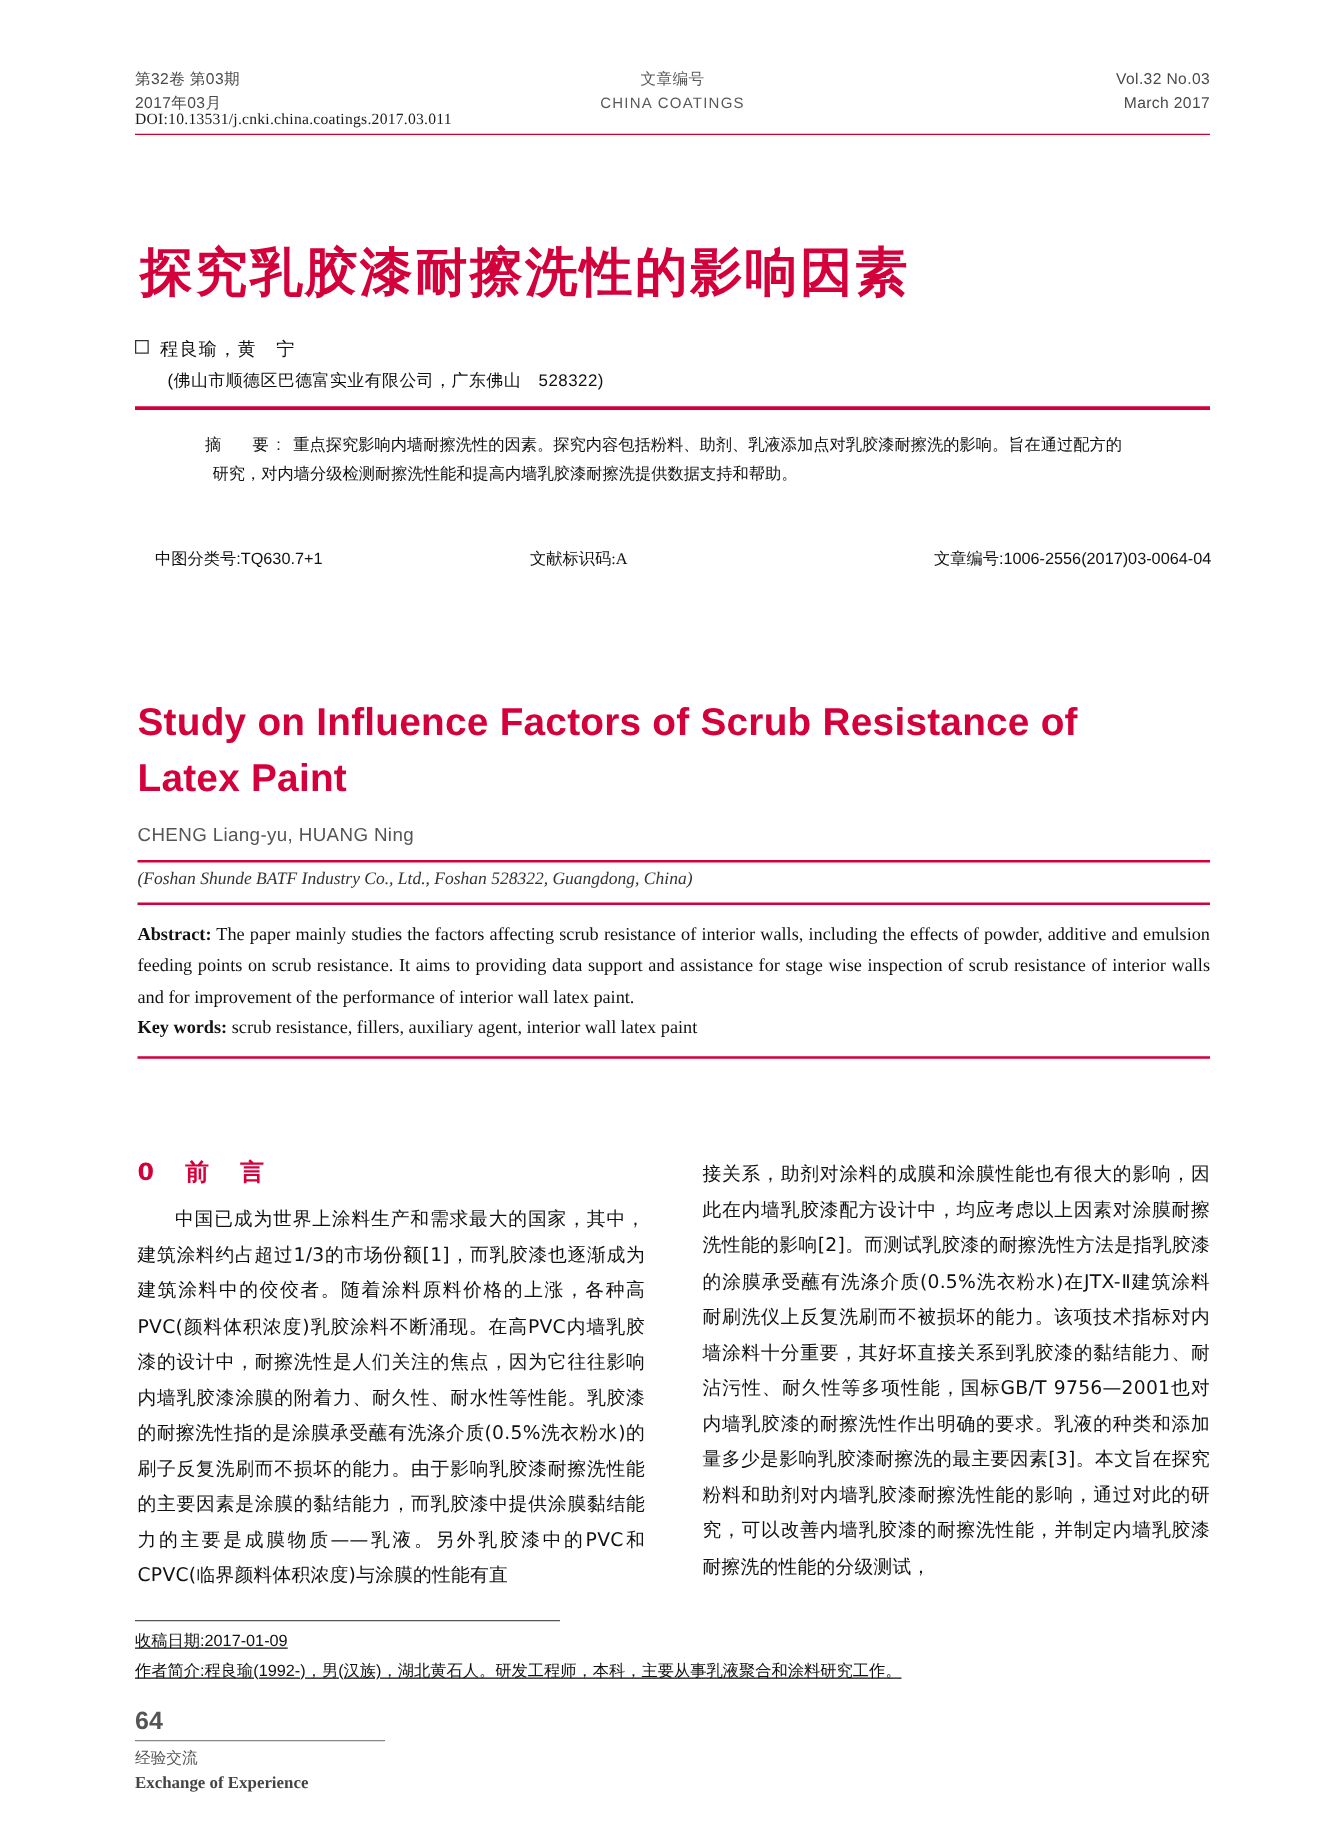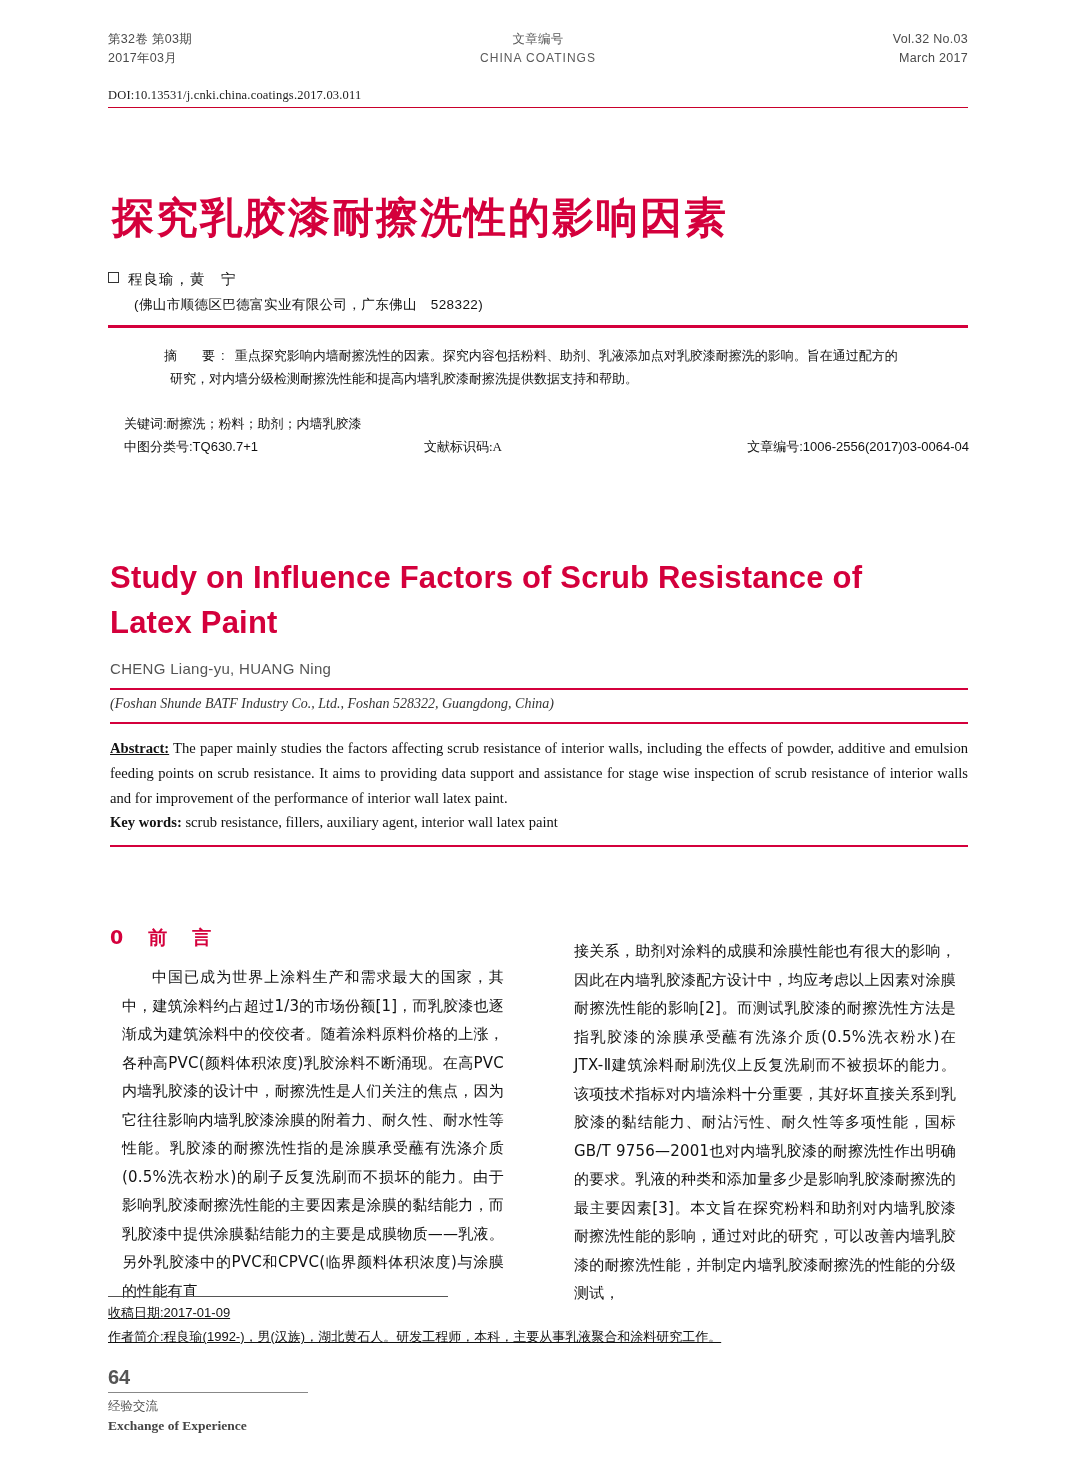--- a/index.html
+++ b/index.html
@@ -16,21 +16,21 @@
     width: 1075px;
     height: 1459px;
     background: #ffffff;
     box-sizing: border-box;
     overflow: hidden;
   }
   
   .runhead {
     position: absolute;
     left: 108px;
-    top: 30px;
+    top: 54px;
     width: 860px;
     display: flex;
     justify-content: space-between;
     align-items: flex-start;
     font-size: 12.5px;
     color: #4a4a4a;
     letter-spacing: 0.3px;
   }
   .runhead .col {
     line-height: 19px;
@@ -204,21 +204,21 @@
     position: absolute;
     left: 110px;
     top: 736px;
     width: 858px;
     font-family: "Liberation Serif", serif;
     font-size: 14.6px;
     line-height: 25px;
     color: #111;
     text-align: justify;
   }
-  .en-abs b { font-weight: bold; text-decoration: underline; }
+  .en-abs b { font-weight: bold; }
   .en-kw {
     position: absolute;
     left: 110px;
     top: 810px;
     width: 858px;
     font-family: "Liberation Serif", serif;
     font-size: 14.6px;
     line-height: 25px;
     color: #111;
   }
@@ -248,21 +248,21 @@
     color: #d4003c;
     letter-spacing: 3px;
     margin: 0 0 10px 0;
     font-family: "DejaVu Sans", sans-serif;
   }
   .ptext {
     font-size: 15px;
     line-height: 28.5px;
     color: #111;
     text-align: justify;
-    margin: 12px;
+    margin: 0;
     letter-spacing: 0.2px;
     font-family: "DejaVu Sans", sans-serif;
   }
   .ptext.indent { text-indent: 30px; }
   
   .foot-rule {
     position: absolute;
     left: 108px;
     top: 1296px;
     width: 340px;
@@ -342,21 +342,20 @@
     <span class="sq"></span><span>程良瑜，黄　宁</span>
   </div>
   <div class="affil-cn">(佛山市顺德区巴德富实业有限公司，广东佛山　528322)</div>
   <div class="rule-red-2"></div>
 
   <div class="cn-abs">
     <p><span class="lbl">摘　要:</span><span>重点探究影响内墙耐擦洗性的因素。探究内容包括粉料、助剂、乳液添加点对乳胶漆耐擦洗的影响。旨在通过配方的</span></p>
     <p class="line2"><span>研究，对内墙分级检测耐擦洗性能和提高内墙乳胶漆耐擦洗提供数据支持和帮助。</span></p>
   </div>
 
-  <div class="cn-kw">关键词:耐擦洗；粉料；助剂；内墙乳胶漆</div>
 
   <div class="cn-codes">
     <div class="c1">中图分类号:TQ630.7+1</div>
     <div class="c2">文献标识码:A</div>
     <div class="c3">文章编号:1006-2556(2017)03-0064-04</div>
   </div>
 
   <div class="en-title">Study on Influence Factors of Scrub Resistance of Latex Paint</div>
   <div class="en-authors">CHENG Liang-yu, HUANG Ning</div>
   <div class="rule-red-3"></div>

